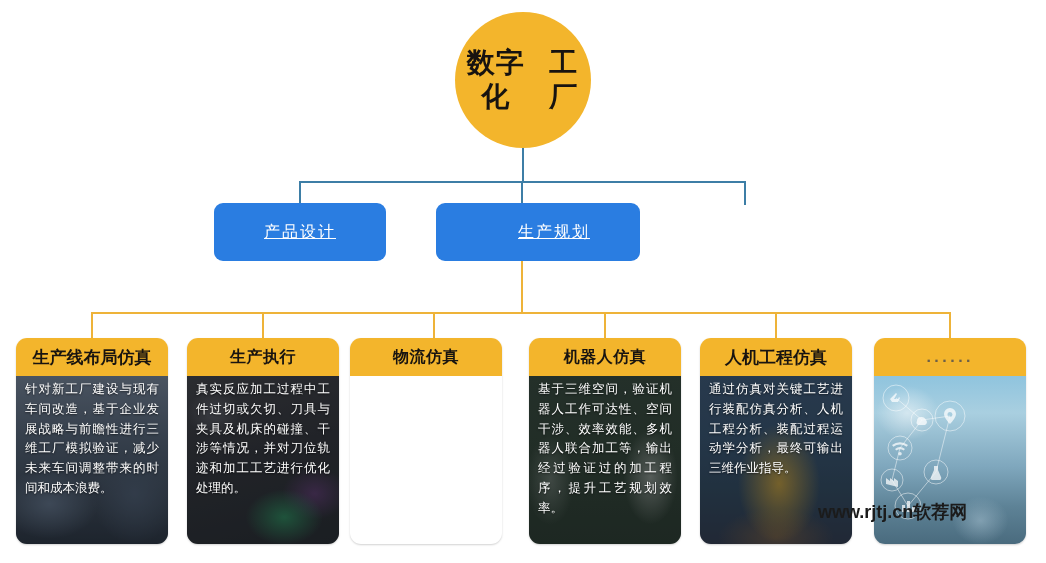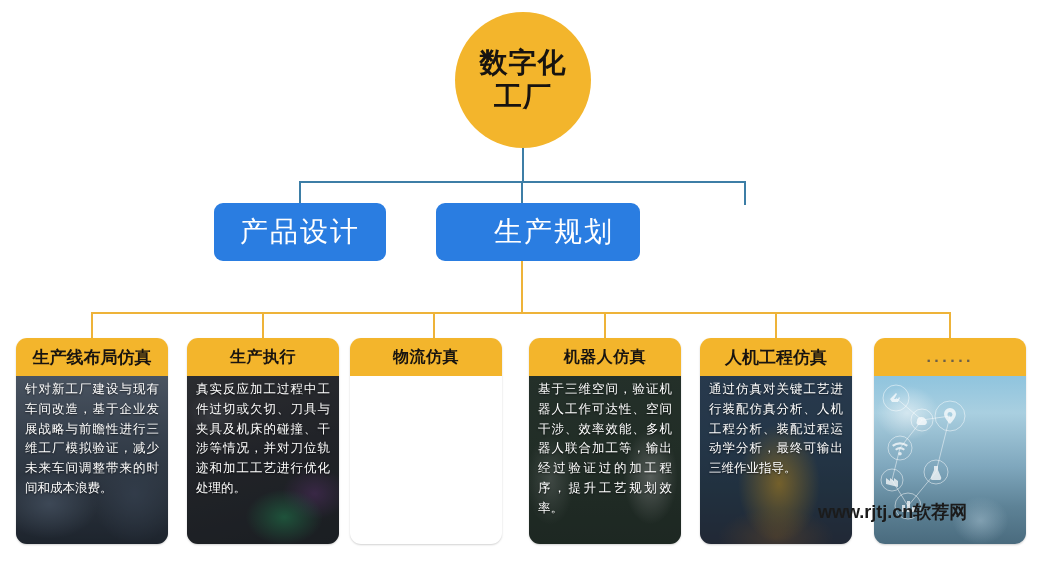--- a/index.html
+++ b/index.html
@@ -21,21 +21,21 @@
   
   .root-circle {
     position: absolute;
     left: 455px;
     top: 12px;
     width: 136px;
     height: 136px;
     border-radius: 50%;
     background: #f3b52c;
     display: flex;
-    flex-direction: column;
+    flex-direction: row;
     align-items: center;
     justify-content: center;
     color: #171310;
     font-weight: bold;
     font-size: 28px;
     line-height: 1.22;
     letter-spacing: 1px;
     z-index: 6;
   }
   .root-circle span { display: block; text-align: center; }
@@ -55,23 +55,24 @@
   .lvl2 {
     position: absolute;
     top: 203px;
     height: 58px;
     border-radius: 9px;
     background: #2a7de1;
     color: #ffffff;
     display: flex;
     align-items: center;
     justify-content: center;
-    font-size: 28px;
+    font-size: 16px;
     letter-spacing: 2px;
     z-index: 4;
+    text-decoration: underline;
   }
   .lvl2-0 { left: 214px; width: 172px; }
   .lvl2-1 { left: 436px; width: 172px; padding-left: 32px; }
   .lvl2-2 { left: 654px; width: 172px; }
 
   
   .card {
     position: absolute;
     top: 338px;
     width: 152px;

